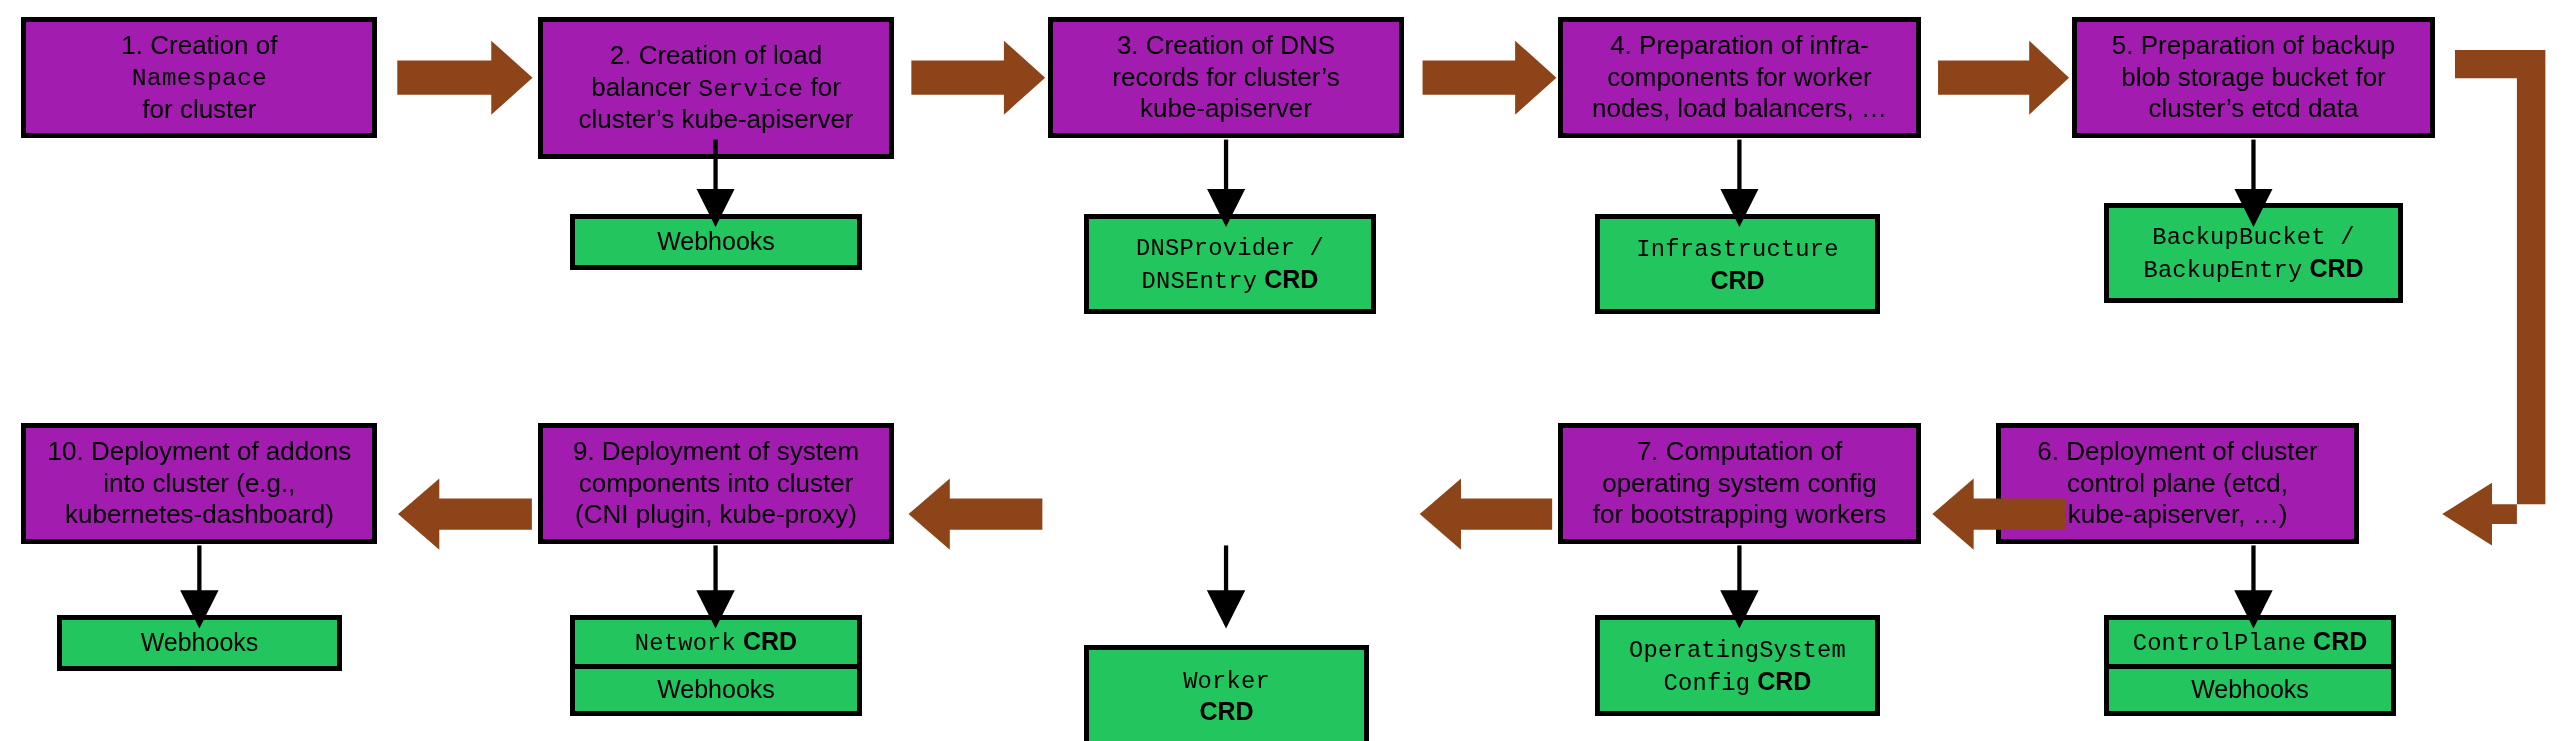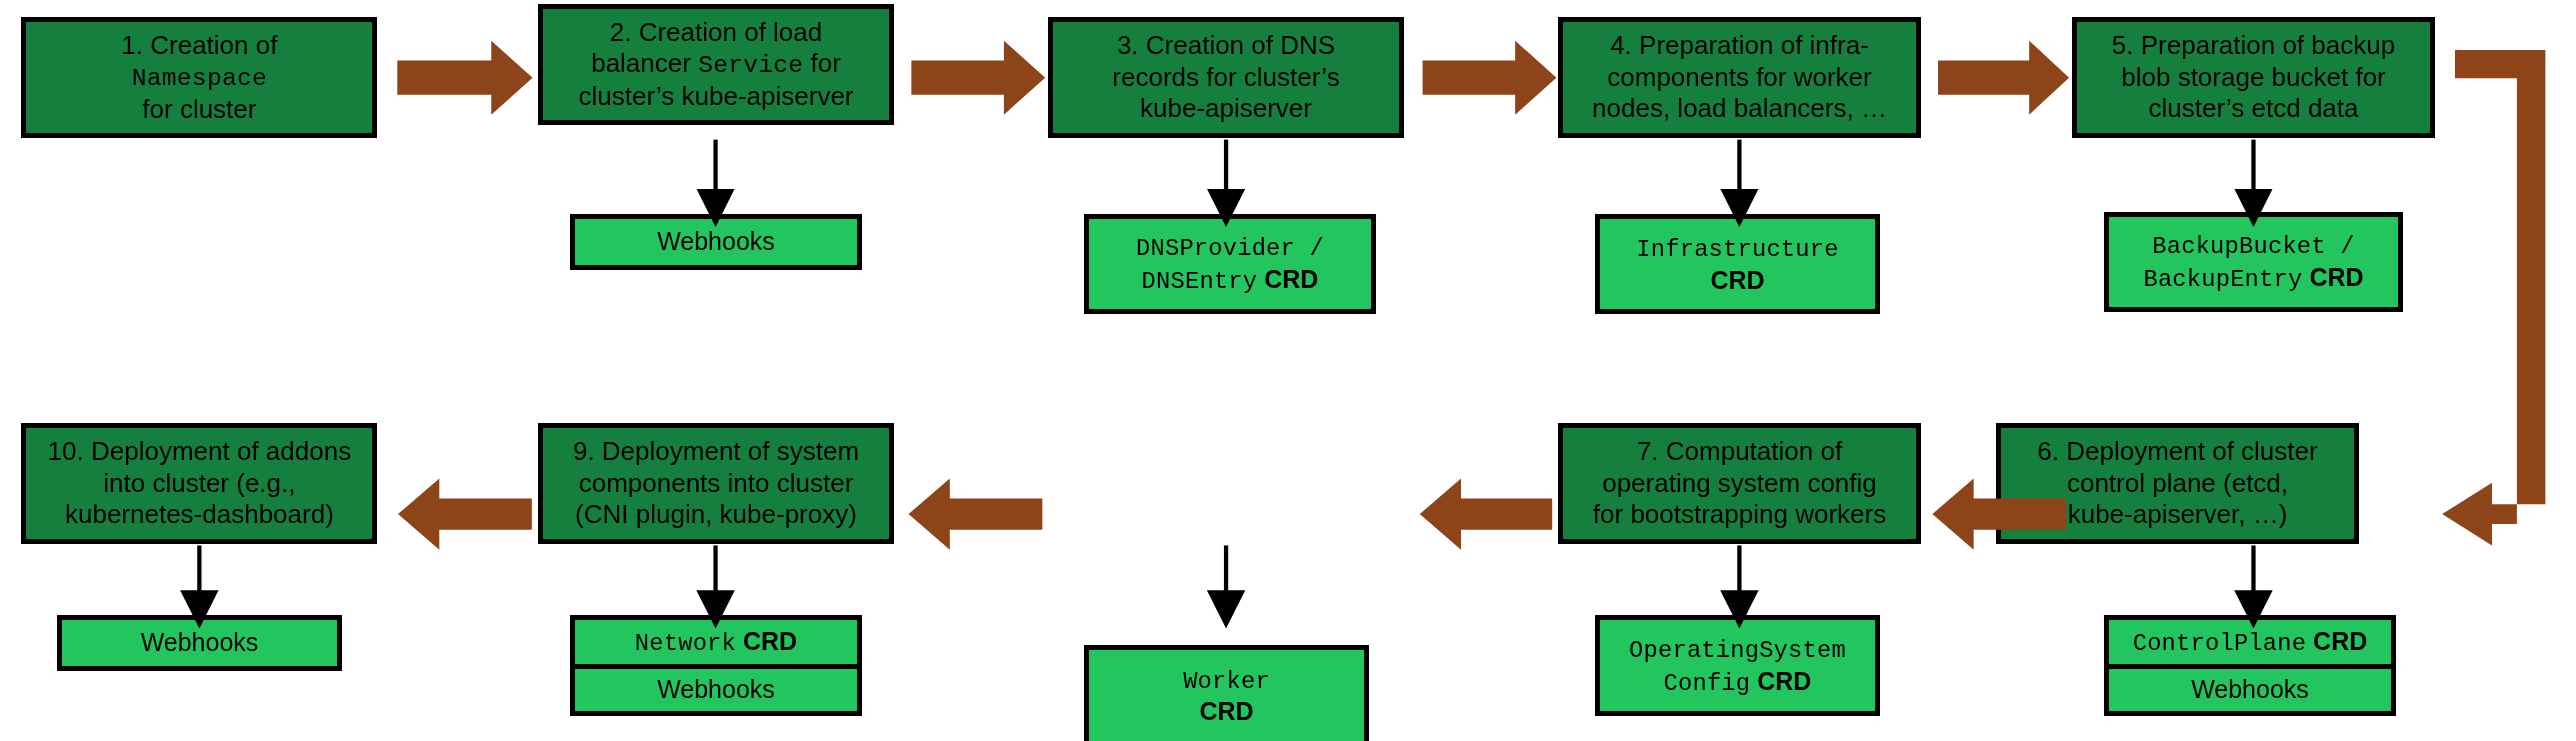--- a/index.html
+++ b/index.html
@@ -17,21 +17,21 @@
   #canvas {
     position: absolute;
     left: 0; top: 0;
     width: 2576px;
     height: 742px;
   }
   .node {
     position: absolute;
     box-sizing: border-box;
     border: 5px solid #000000;
-    background: #15803d;
+    background: #a21caf;
     display: flex;
     align-items: center;
     justify-content: center;
     text-align: center;
     color: #000000;
     font-size: 26px;
     line-height: 1.22;
     padding: 2.8px 7.1px;
   }
   .node .txt { display: block; width: 100%; }
@@ -75,21 +75,21 @@
 <div id="canvas">
 
   <div class="node" style="left:21.4px; top:17px; width:356px; height:121px;">
     <span class="txt">
       <span>1. Creation of</span><br>
       <span class="mono">Namespace</span><br>
       <span>for cluster</span>
     </span>
   </div>
 
-  <div class="node" style="left:538px; top:4px; width:356px; height:121px;">
+  <div class="node" style="left:538px; top:17px; width:356px; height:142px;">
     <span class="txt">
       <span>2. Creation of load</span><br>
       <span>balancer </span><span class="mono">Service</span><span> for</span><br>
       <span>cluster’s kube-apiserver</span>
     </span>
   </div>
 
   <div class="node" style="left:1048px; top:17px; width:356px; height:121px;">
     <span class="txt">
       <span>3. Creation of DNS</span><br>
@@ -131,21 +131,21 @@
 
   <div class="sub" style="left:1595px; top:214px; width:285px; height:100px;">
     <div class="row">
       <span>
         <span class="mono">Infrastructure</span><br>
         <span class="bold">CRD</span>
       </span>
     </div>
   </div>
 
-  <div class="sub" style="left:2104px; top:212px; width:299px; height:100px;">
+  <div class="sub" style="left:2104px; top:203px; width:299px; height:100px;">
     <div class="row">
       <span>
         <span class="mono">BackupBucket /</span><br>
         <span class="mono">BackupEntry</span><span class="bold">&nbsp;</span><span class="bold">CRD</span>
       </span>
     </div>
   </div>
 
   <div class="node" style="left:21.4px; top:423px; width:356px; height:121px;">
     <span class="txt">

